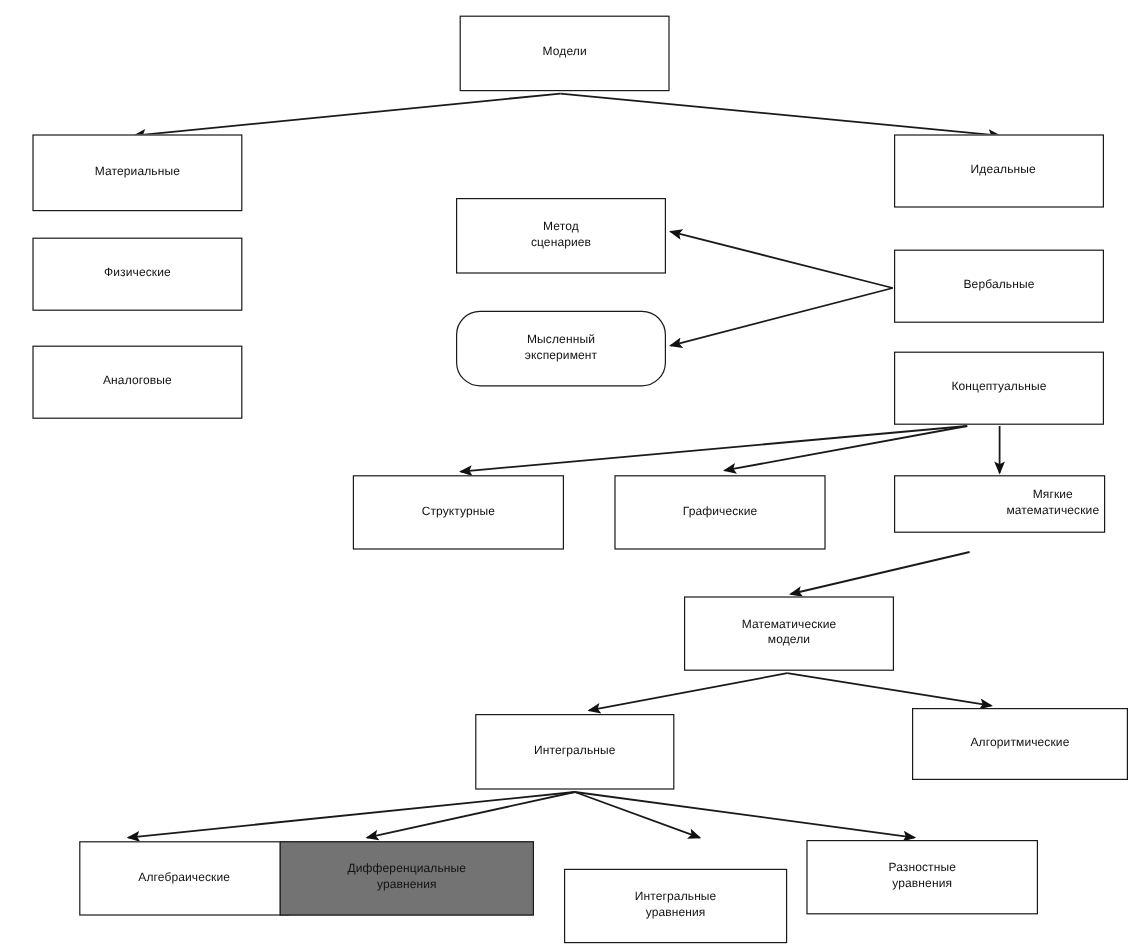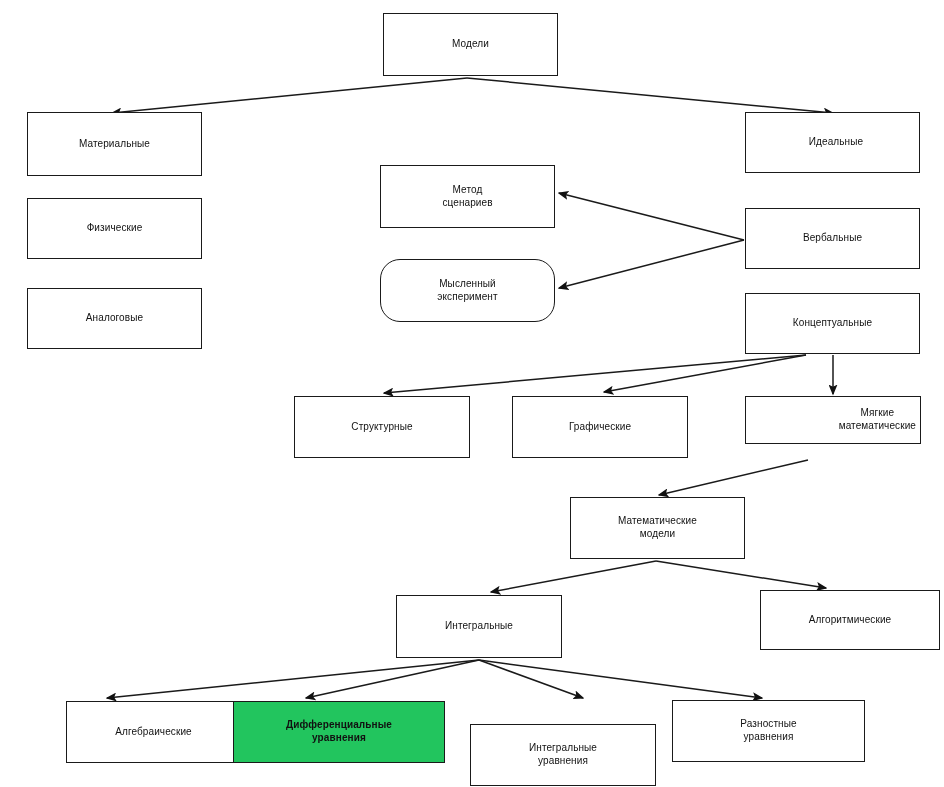--- a/index.html
+++ b/index.html
@@ -120,21 +120,21 @@
       </div>
       <div class="node" style="left: 396px; top: 595px; width: 166px; height: 63px; border-color: rgb(26, 26, 26); background: rgb(255, 255, 255);">
         <span class="node-label">Интегральные</span>
       </div>
       <div class="node" style="left: 740px; top: 590px; width: 180px; height: 60px; border-color: rgb(26, 26, 26); background: rgb(255, 255, 255); margin-left: 20px;">
         <span class="node-label">Алгоритмические</span>
       </div>
       <div class="node" style="left: 38px; top: 701px; width: 175px; height: 62px; border-color: rgb(26, 26, 26); background: rgb(255, 255, 255); margin-left: 28px;">
         <span class="node-label">Алгебраические</span>
       </div>
-      <div class="node" style="left: 233px; top: 701px; width: 212px; height: 62px; border-color: rgb(26, 26, 26); background: #22c55e; font-weight: bold;">
+      <div class="node" style="left: 233px; top: 701px; width: 212px; height: 62px; border-color: rgb(26, 26, 26); background: #737373;">
         <span class="node-label">Дифференциальные
 уравнения</span>
       </div>
       <div class="node" style="left: 470px; top: 700px; width: 186px; height: 62px; border-color: rgb(26, 26, 26); background: rgb(255, 255, 255); margin-top: 24px;">
         <span class="node-label">Интегральные
 уравнения</span>
       </div>
       <div class="node" style="left: 672px; top: 700px; width: 193px; height: 62px; border-color: rgb(26, 26, 26); background: rgb(255, 255, 255);">
         <span class="node-label">Разностные
 уравнения</span>

